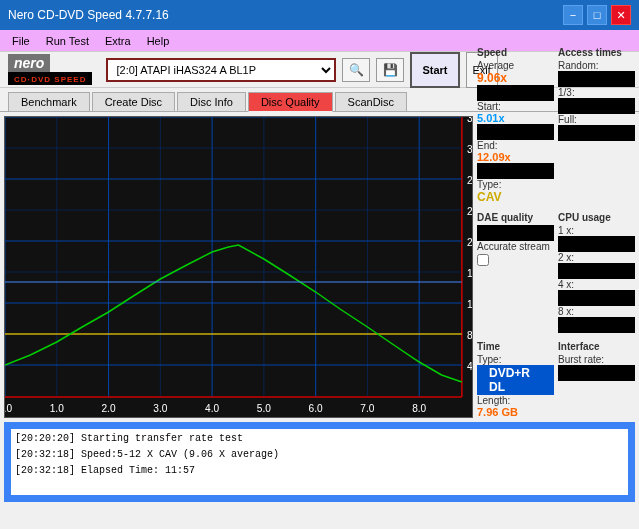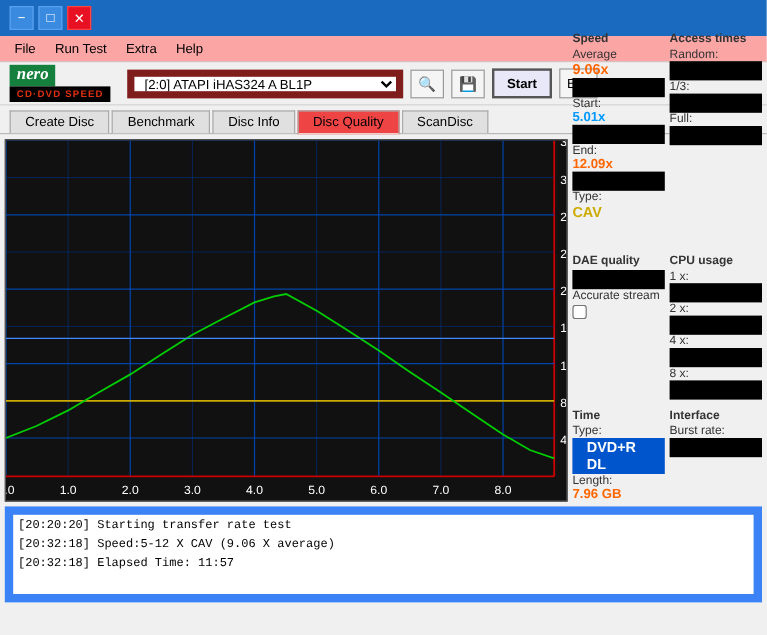--- a/index.html
+++ b/index.html
@@ -39,21 +39,21 @@
       font-size: 11px;
       cursor: pointer;
       display: flex;
       align-items: center;
       justify-content: center;
     }
     .title-btn.close { background: #e81123; border-color: #f44; }
 
     
     .menu-bar {
-      background: #fca5a5;
+      background: #f0abfc;
       height: 22px;
       display: flex;
       align-items: center;
       padding: 0 4px;
       border-bottom: 1px solid #ccc;
     }
     .menu-item {
       padding: 2px 8px;
       cursor: pointer;
       font-size: 11px;
@@ -73,26 +73,26 @@
       display: flex;
       flex-direction: column;
       align-items: flex-start;
       margin-right: 8px;
     }
     .drive-dropdown {
       flex: 1;
       max-width: 230px;
       height: 24px;
       font-size: 11px;
-      border: 6px solid #7f1d1d;
+      border: 2px solid #7f1d1d;
       background: white;
       padding: 0 4px;
     }
     .toolbar-btn {
-      height: 25px;
+      height: 36px;
       padding: 2px 6px;
       font-size: 11px;
       border: 1px solid #999;
       background: #f5f5f5;
       cursor: pointer;
       display: flex;
       align-items: center;
       justify-content: center;
     }
     .toolbar-btn.start {
@@ -241,57 +241,58 @@
       position: absolute;
       top: 0; left: 0;
       width: 100%;
       height: 100%;
     }
   </style>
 </head>
 <body>
 
 <div class="title-bar">
+  <span class="title-text">Nero CD-DVD Speed 4.7.7.16</span>
   <div class="title-buttons">
     <div class="title-btn">−</div>
     <div class="title-btn">□</div>
     <div class="title-btn close">✕</div>
   </div>
 </div>
 
 <div class="menu-bar">
   <span class="menu-item">File</span>
   <span class="menu-item">Run Test</span>
   <span class="menu-item">Extra</span>
   <span class="menu-item">Help</span>
 </div>
 
 <div class="toolbar">
   <div class="logo-block">
-    <div style="background:#15803d;padding:1px 6px;font-family:Liberation Serif, serif;">
+    <div style="background:#737373;padding:1px 6px;">
       <span style="color:white;font-size:14px;font-weight:bold;font-style:italic;">nero</span>
     </div>
     <div style="background:black;padding:0 6px 1px 6px;">
       <span style="color:#e03010;font-size:8px;font-weight:bold;letter-spacing:1px;">CD·DVD SPEED</span>
     </div>
   </div>
   <select class="drive-dropdown"><option>[2:0]  ATAPI iHAS324  A BL1P</option></select>
   <div class="icon-btn" title="Drive info">
     <span style="font-size:12px;">🔍</span>
   </div>
   <div class="icon-btn" title="Save">
     <span style="font-size:12px;">💾</span>
   </div>
   <div class="toolbar-btn start">Start</div>
   <div class="toolbar-btn">Exit</div>
 </div>
 
 <div class="tabs">
+  <div class="tab">Benchmark</div>
   <div class="tab">Create Disc</div>
-  <div class="tab">Benchmark</div>
   <div class="tab">Disc Info</div>
   <div class="tab active">Disc Quality</div>
   <div class="tab">ScanDisc</div>
 </div>
 
 <div class="main-content">
 
   <div class="chart-area">
     <svg class="chart-svg" viewBox="0 0 460 300" preserveAspectRatio="none">
 
@@ -400,21 +401,21 @@
         <div class="black-bar"></div>
         <div class="info-label">1/3:</div>
         <div class="black-bar"></div>
         <div class="info-label">Full:</div>
         <div class="black-bar"></div>
       </div>
     </div>
 
     <div class="divider-line"></div>
 
-    <div style="display:flex;gap:4px;margin-top:20px;">
+    <div style="display:flex;gap:4px;">
 
       <div style="flex:1;">
         <div class="section-title">DAE quality</div>
         <div class="black-bar"></div>
         <div class="info-label">Accurate stream</div>
         <div class="checkbox-row">
           <input type="checkbox" style="">
         </div>
       </div>
 

